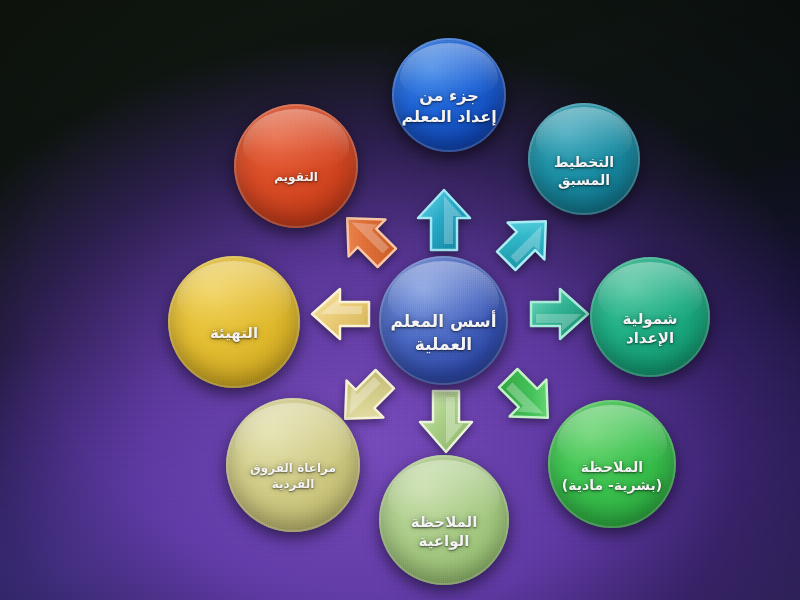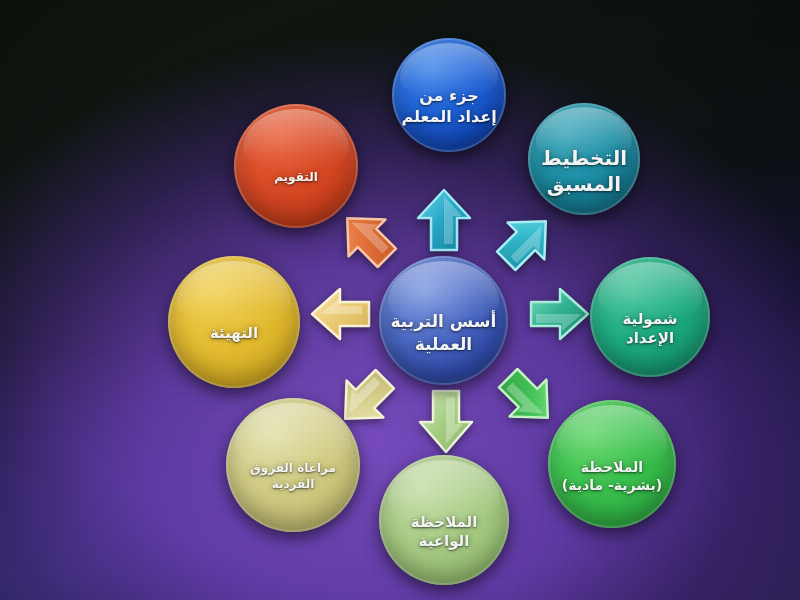--- a/index.html
+++ b/index.html
@@ -81,21 +81,21 @@
   #node-top {
     left: 392px; top: 38px; width: 114px; height: 114px;
     background: radial-gradient(circle at 34% 26%, #3f86e8 0%, #1f63d8 40%, #1147b6 72%, #0c3490 100%);
   }
   #node-top .label { font-size: 16px; }
 
   #node-top-right {
     left: 528px; top: 103px; width: 112px; height: 112px;
     background: radial-gradient(circle at 34% 26%, #3ea7bb 0%, #1d8fa6 42%, #14788f 72%, #0f6175 100%);
   }
-  #node-top-right .label { font-size: 20px; text-align: center; }
+  #node-top-right .label { font-size: 14px; text-align: center; }
 
   #node-right {
     left: 590px; top: 257px; width: 120px; height: 120px;
     background: radial-gradient(circle at 34% 26%, #46c39a 0%, #1fae84 42%, #159a72 72%, #10835f 100%);
   }
   #node-right .label { font-size: 15px; }
 
   #node-bottom-right {
     left: 548px; top: 400px; width: 128px; height: 128px;
     background: radial-gradient(circle at 34% 26%, #63d46a 0%, #3cc34f 42%, #2fb043 72%, #259436 100%);
@@ -294,18 +294,18 @@
 
   <div class="node" id="node-top-left">
     <span class="glossy"></span>
     <span class="rim"></span>
     <span class="label">التقويم</span>
   </div>
 
   <div class="node" id="center-node">
     <span class="glossy"></span>
     <span class="rim"></span>
-    <span class="label">أسس التربية العملية</span>
+    <span class="label">أسس المعلم العملية</span>
   </div>
 
   <div id="grain"></div>
   <div id="vignette"></div>
 </div>
 
 </body></html>

